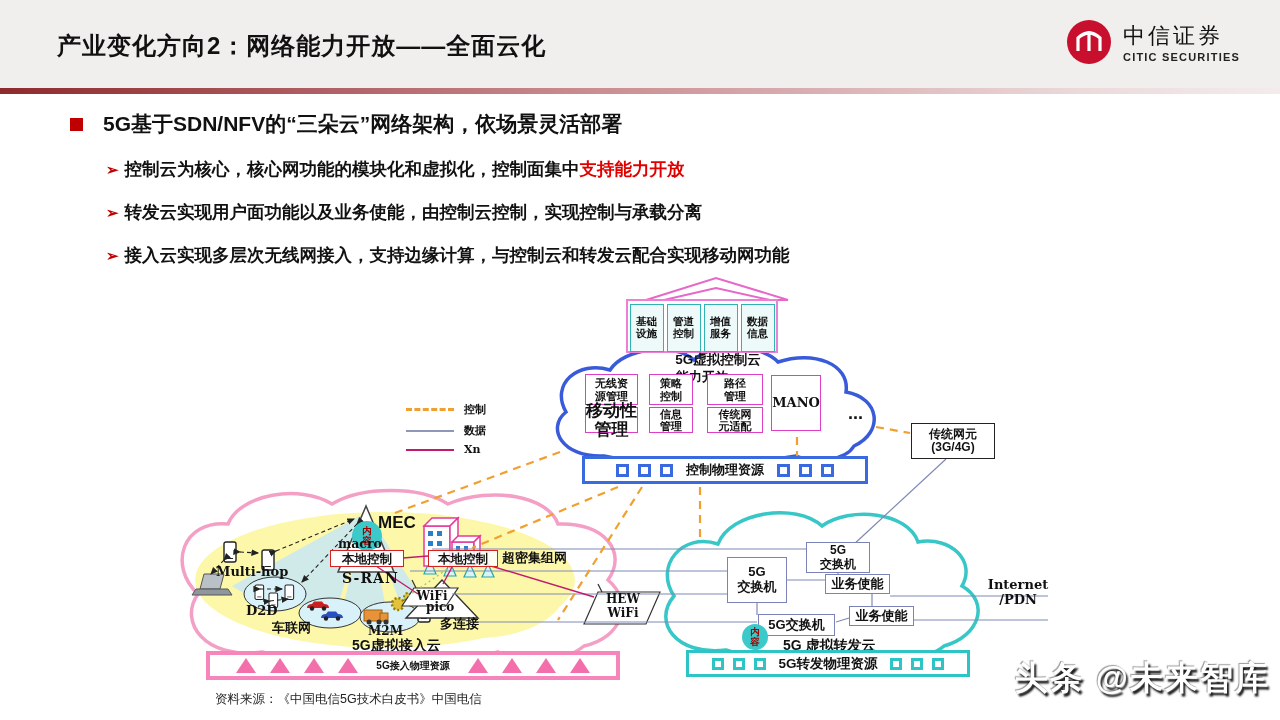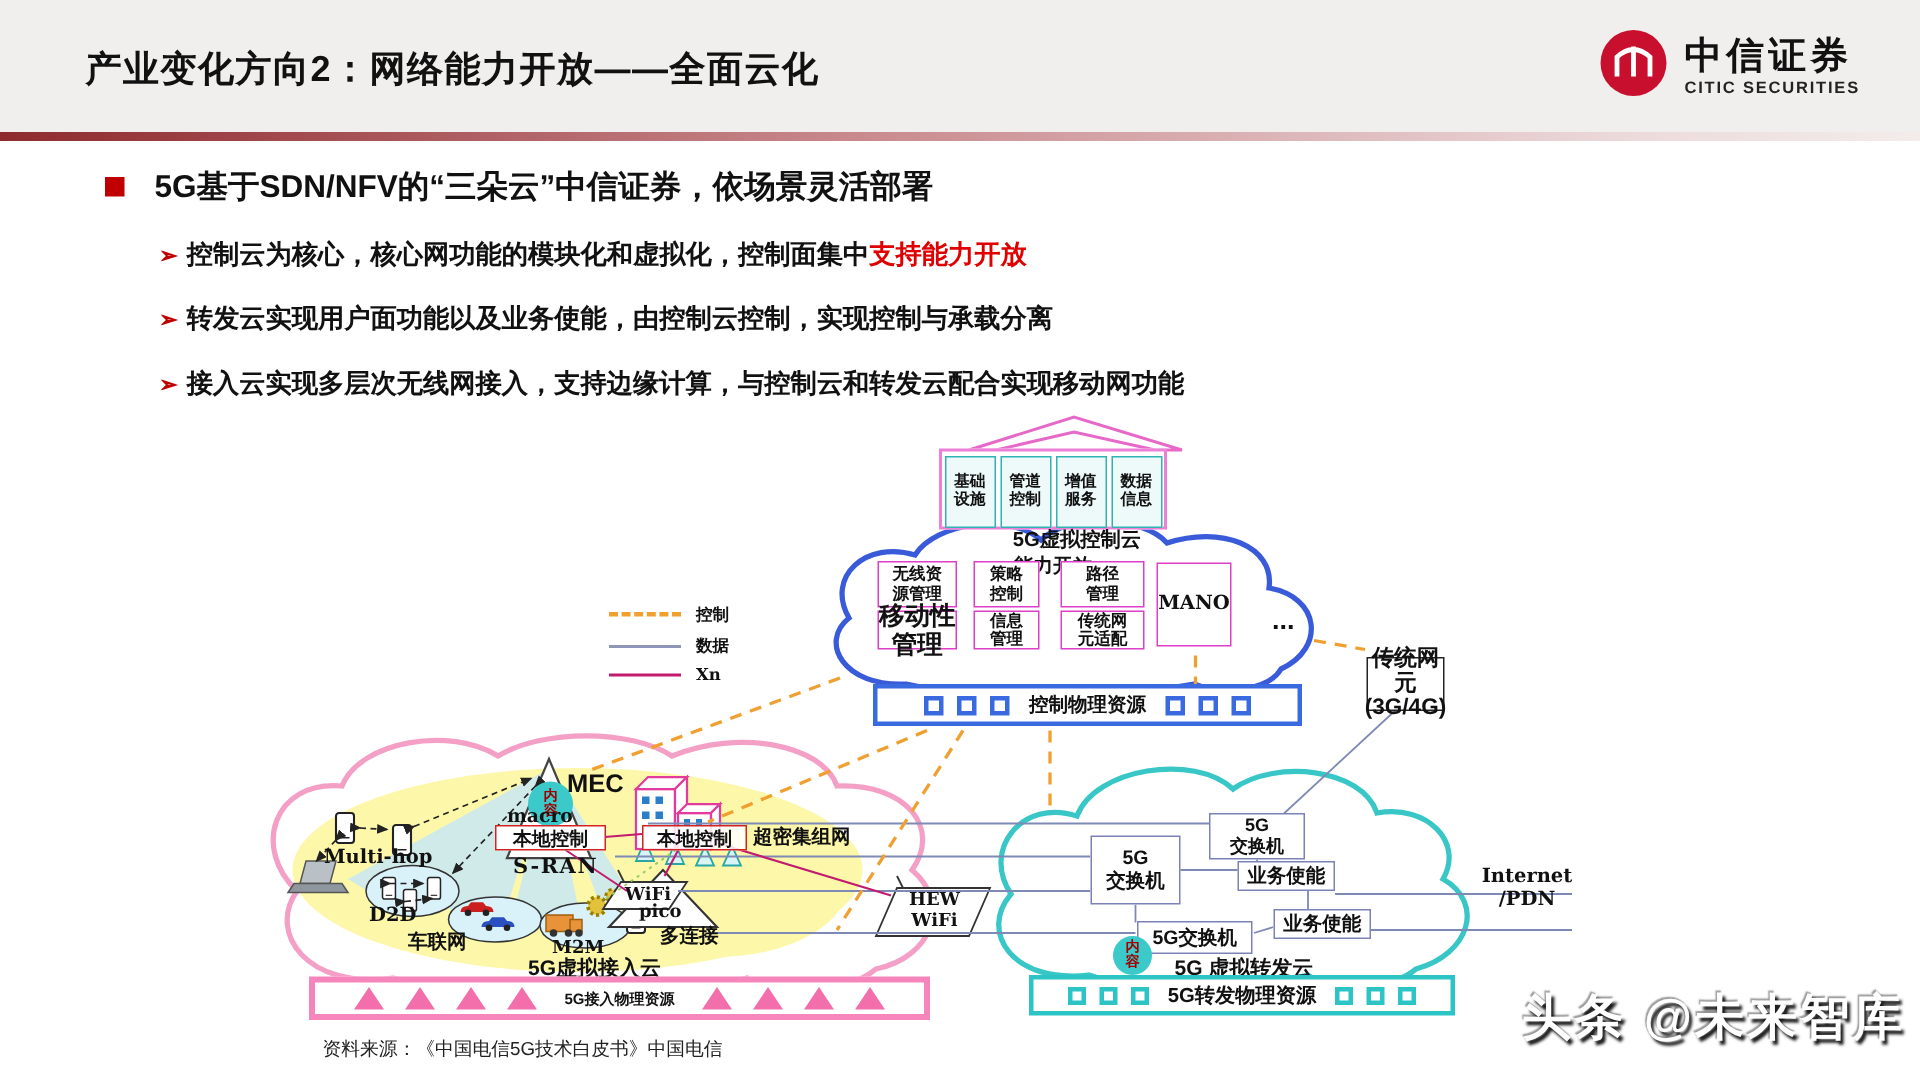--- a/index.html
+++ b/index.html
@@ -10,21 +10,21 @@
   .ser{font-family:"DejaVu Serif",serif}
   .lbl{position:absolute;white-space:pre-line;text-align:center;font-weight:bold;color:#111;line-height:1.15}
   .bx{position:absolute;background:#fff;display:flex;align-items:center;justify-content:center;
       text-align:center;font-weight:bold;color:#111;white-space:pre-line;line-height:1.12}
   
   #hdr{position:absolute;left:0;top:0;width:1280px;height:88px;background:#f1efee}
   #hdr-title{position:absolute;left:57px;top:30px;font-size:24px;font-weight:bold;letter-spacing:1px}
   #divider{position:absolute;left:0;top:88px;width:1280px;height:6px;
            background:linear-gradient(to right,#8e2a2e,#c98a8e 45%,#ecdadb 85%,#f3eceb)}
   #logo{position:absolute;right:40px;top:18px;display:flex;align-items:center;gap:10px}
-  #logo-txt .cn{font-size:25px;font-weight:bold;letter-spacing:3px}
+  #logo-txt .cn{font-size:22px;font-weight:normal;letter-spacing:3px}
   #logo-txt .en{font-size:11px;font-weight:bold;letter-spacing:1.2px;color:#222;font-family:"Liberation Sans",sans-serif}
   
   .hsq{position:absolute;left:70px;top:118px;width:13px;height:13px;background:#c00000}
   #b-head{position:absolute;left:103px;top:110px;font-size:21px;font-weight:bold}
   .sub{position:absolute;left:106px;font-size:17.5px;font-weight:bold;white-space:nowrap}
   .sub .mk{color:#c00000;margin-right:6px;font-size:15px}
   .red{color:#e00000}
   
   .mag{border:1.6px solid #dd3fc8}
   .cap-outer{left:626px;top:299px;width:152px;height:54px;border:2px solid #ee7fd6;flex-direction:column;justify-content:flex-start;padding-top:3px}
@@ -62,21 +62,21 @@
       </svg>
       <div id="logo-txt">
         <div class="cn">中信证券</div>
         <div class="en ser">CITIC SECURITIES</div>
       </div>
     </div>
   </div>
   <div id="divider"></div>
 
   <div class="hsq"></div>
-  <div id="b-head">5G基于SDN/NFV的“三朵云”中信证券，依场景灵活部署</div>
+  <div id="b-head">5G基于SDN/NFV的“三朵云”网络架构，依场景灵活部署</div>
   <div class="sub" style="top:157px">
     <span class="mk">➢</span><span>控制云为核心，核心网功能的模块化和虚拟化，控制面集中</span><span class="red">支持能力开放</span>
   </div>
   <div class="sub" style="top:200px">
     <span class="mk">➢</span><span>转发云实现用户面功能以及业务使能，由控制云控制，实现控制与承载分离</span>
   </div>
   <div class="sub" style="top:243px">
     <span class="mk">➢</span><span>接入云实现多层次无线网接入，支持边缘计算，与控制云和转发云配合实现移动网功能</span>
   </div>
 
@@ -266,21 +266,21 @@
   </div>
   <div class="legend-row" style="left:406px;top:423px">
     <span class="ls ld"></span>
     <span class="t">数据</span>
   </div>
   <div class="legend-row" style="left:406px;top:443px">
     <span class="ls lx"></span>
     <span class="t ser">Xn</span>
   </div>
 
-  <div class="bx" style="left:911px;top:438px;width:52px;height:36px;border:1.5px solid #222;font-size:15px">传统网元
+  <div class="bx" style="left:911px;top:423px;width:84px;height:36px;border:1.5px solid #222;font-size:12px">传统网元
 (3G/4G)</div>
 
   <div class="content-dot" style="left:352px;top:521px;width:30px;height:30px">内
 容</div>
   <div class="lbl" style="left:378px;top:513px;font-size:17px">MEC</div>
   <div class="lbl ser" style="left:338px;top:537px;font-size:12.5px">macro</div>
   <div class="bx" style="left:330px;top:550px;width:74px;height:17px;border:1.5px solid #d42222;font-size:12.5px">本地控制</div>
   <div class="lbl ser" style="left:342px;top:570px;font-size:14px;letter-spacing:1px">S-RAN</div>
   <div class="lbl ser" style="left:216px;top:565px;font-size:13px">Multi-hop</div>
   <div class="lbl ser" style="left:246px;top:604px;font-size:13px">D2D</div>

